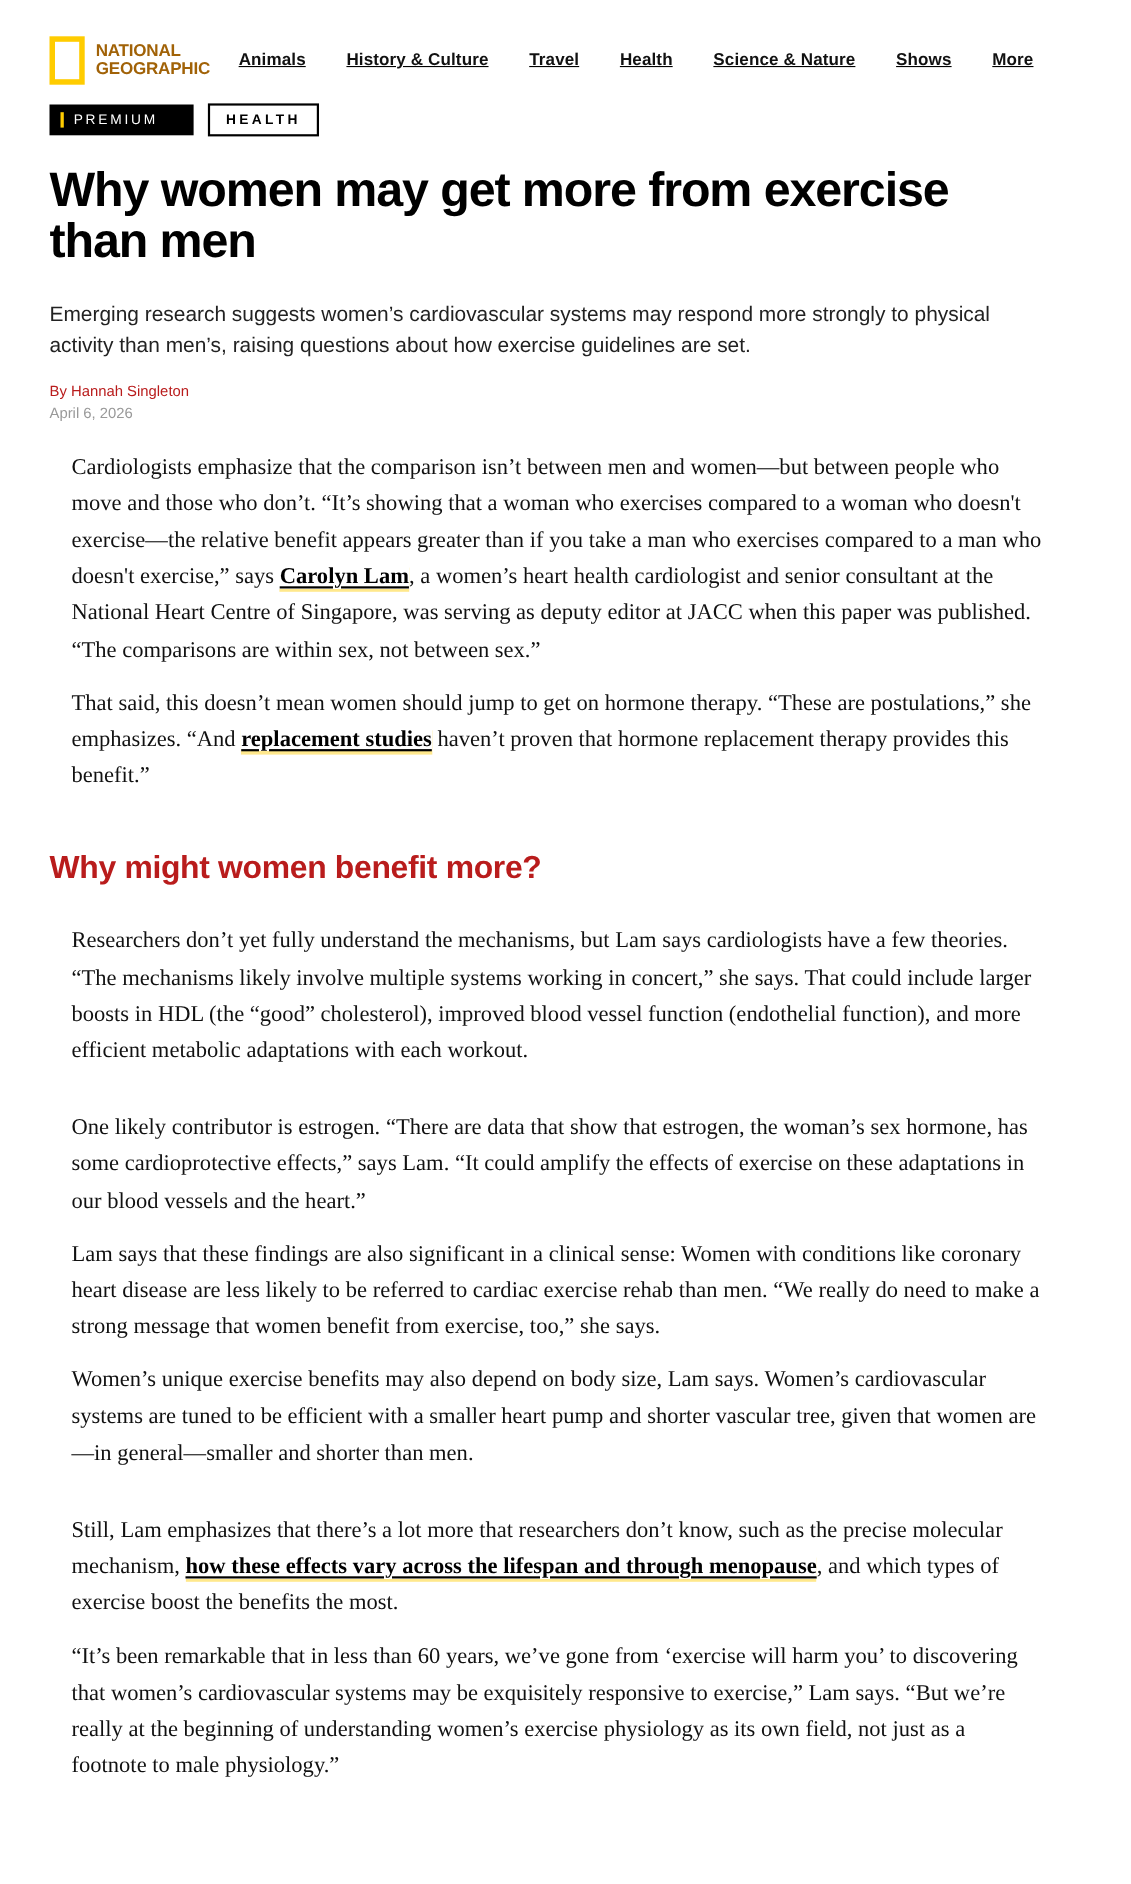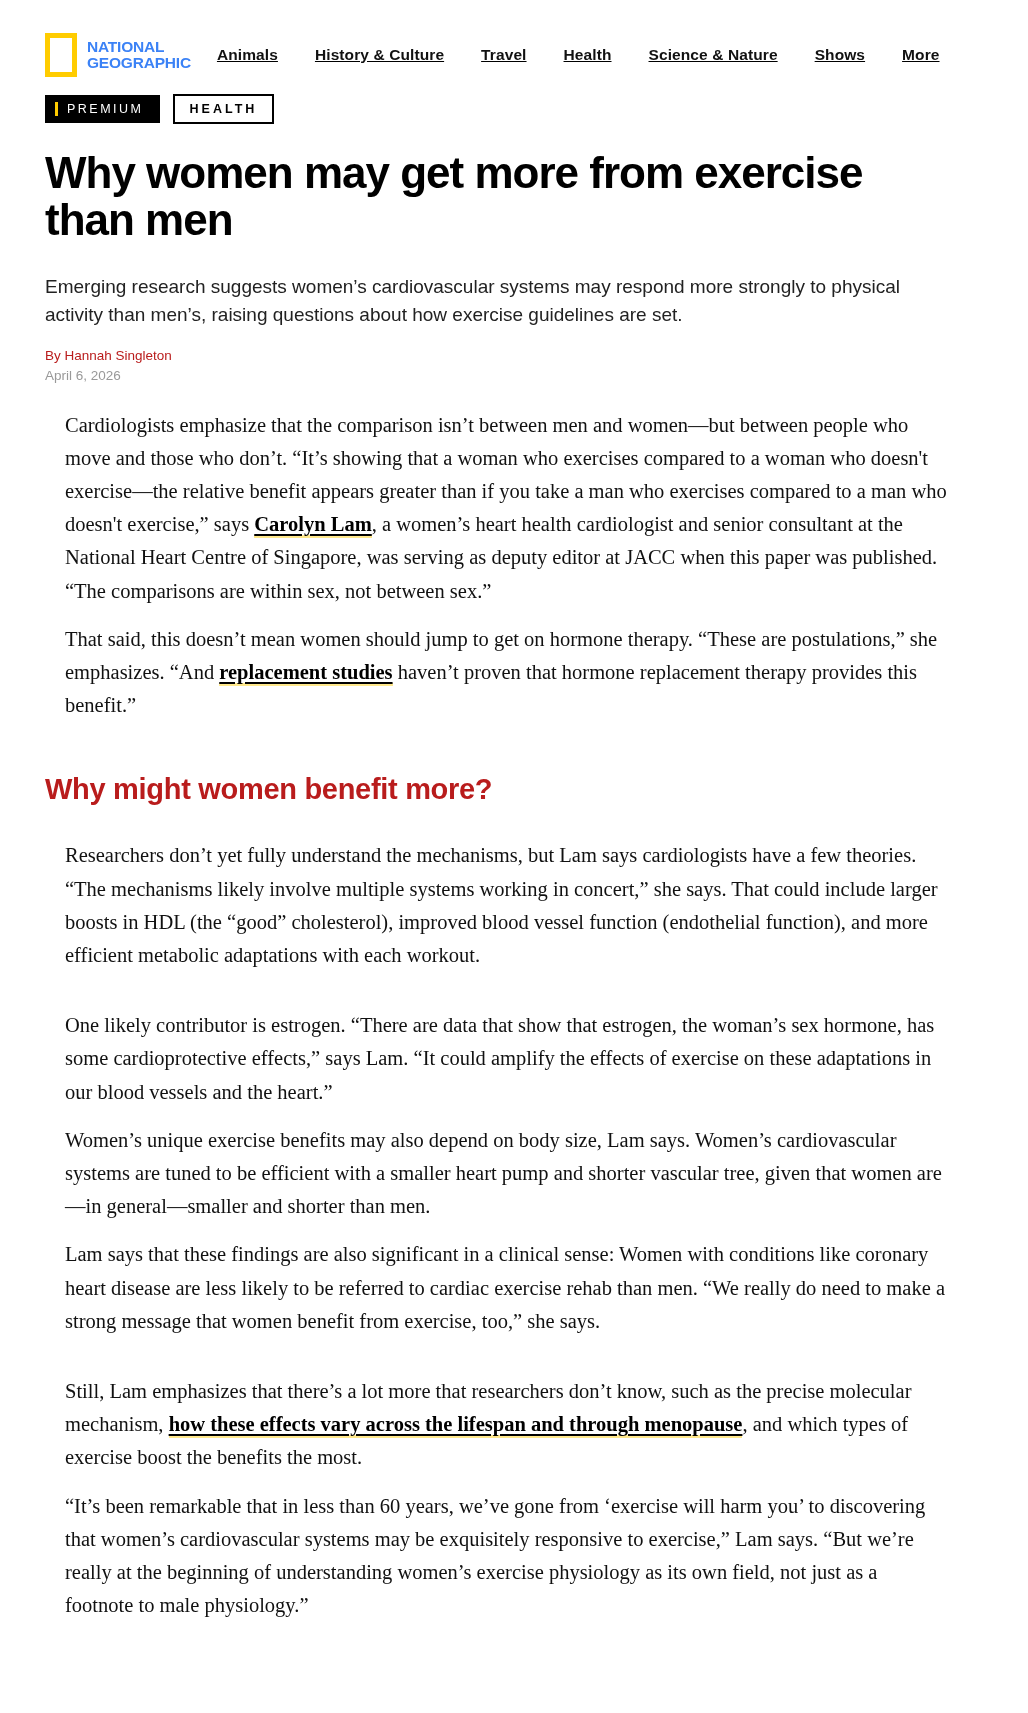--- a/index.html
+++ b/index.html
@@ -7,28 +7,28 @@
     width:1028px;min-height:1713px;
     font-family:"Liberation Sans",sans-serif;
     color:#000;box-sizing:border-box;
   }
   .page{padding:33px 45px 40px 45px;}
 
   
   .site-header{display:flex;align-items:center;}
   .logo{display:flex;align-items:center;cursor:pointer;}
   .logo-rect{width:22px;height:34px;border:5px solid #FFCC00;margin-right:10px;}
-  .logo-text{font-weight:700;font-size:15.5px;line-height:16px;letter-spacing:-0.2px;color:#3b82f6;}
+  .logo-text{font-weight:700;font-size:15.5px;line-height:16px;letter-spacing:-0.2px;color:#a16207;}
   .nav{display:flex;align-items:flex-end;margin-left:26px;gap:37px;text-decoration:underline;}
   .nav a{font-weight:700;font-size:15.5px;color:#111;text-decoration:none;letter-spacing:0.1px;}
 
   
   .badges{display:flex;align-items:center;gap:13px;margin-top:17px;}
   .badge-premium{display:flex;align-items:center;background:#000;color:#fff;
-    font-size:12.5px;font-weight:400;letter-spacing:2.5px;padding:7px 16px 7px 10px;}
+    font-size:12.5px;font-weight:400;letter-spacing:2.5px;padding:7px 32px 7px 10px;}
   .badge-premium .bar{width:3px;height:14px;background:#FFCC00;margin-right:9px;display:inline-block;}
   .badge-category{border:2px solid #000;color:#000;font-size:12.5px;font-weight:700;
     letter-spacing:3px;padding:6px 15px;cursor:pointer;}
 
   
   .headline{margin-top:26px;font-size:44px;line-height:1.06;font-weight:800;
     letter-spacing:-1px;color:#000;max-width:890px;}
   .subtitle{margin-top:15px;font-size:19px;line-height:1.47;color:#222;max-width:870px;}
   .byline{margin-top:19px;font-size:13.5px;color:#b91c1c;}
   .pubdate{margin-top:5px;font-size:13.5px;color:#999;}
@@ -90,19 +90,19 @@
   <div class="subtitle">Emerging research suggests women’s cardiovascular systems may respond more strongly to physical activity than men’s, raising questions about how exercise guidelines are set.</div>
   <div class="byline">By Hannah Singleton</div>
   <div class="pubdate">April 6, 2026</div>
 
   <div class="article-body">
       <p><span>Cardiologists emphasize that the comparison isn’t between men and women—but between people who move and those who don’t. “It’s showing that a woman who exercises compared to a woman who doesn't exercise—the relative benefit appears greater than if you take a man who exercises compared to a man who doesn't exercise,” says </span><a href="#">Carolyn Lam</a><span>, a women’s heart health cardiologist and senior consultant at the National Heart Centre of Singapore, was serving as deputy editor at JACC when this paper was published.  “The comparisons are within sex, not between sex.”</span></p>
       <p><span>That said, this doesn’t mean women should jump to get on hormone therapy. “These are postulations,” she emphasizes. “And </span><a href="#">replacement studies</a><span> haven’t proven that hormone replacement therapy provides this benefit.”</span></p>
       <h2>Why might women benefit more?</h2>
       <p><span>Researchers don’t yet fully understand the mechanisms, but Lam says cardiologists have a few theories. “The mechanisms likely involve multiple systems working in concert,” she says. That could include larger boosts in HDL (the “good” cholesterol), improved blood vessel function (endothelial function), and more efficient metabolic adaptations with each workout.</span></p>
       <p class="gap"><span>One likely contributor is estrogen. “There are data that show that estrogen, the woman’s sex hormone, has some cardioprotective effects,” says Lam. “It could amplify the effects of exercise on these adaptations in our blood vessels and the heart.”</span></p>
+      <p><span>Lam says that these findings are also significant in a clinical sense: Women with conditions like coronary heart disease are less likely to be referred to cardiac exercise rehab than men. “We really do need to make a strong message that women benefit from exercise, too,” she says.</span></p>
       <p><span>Women’s unique exercise benefits may also depend on body size, Lam says. Women’s cardiovascular systems are tuned to be efficient with a smaller heart pump and shorter vascular tree, given that women are—in general—smaller and shorter than men.</span></p>
-      <p><span>Lam says that these findings are also significant in a clinical sense: Women with conditions like coronary heart disease are less likely to be referred to cardiac exercise rehab than men. “We really do need to make a strong message that women benefit from exercise, too,” she says.</span></p>
       <p class="gap"><span>Still, Lam emphasizes that there’s a lot more that researchers don’t know, such as the precise molecular mechanism, </span><a href="#">how these effects vary across the lifespan and through menopause</a><span>, and which types of exercise boost the benefits the most.</span></p>
       <p><span>“It’s been remarkable that in less than 60 years, we’ve gone from ‘exercise will harm you’ to discovering that women’s cardiovascular systems may be exquisitely responsive to exercise,” Lam says. “But we’re really at the beginning of understanding women’s exercise physiology as its own field, not just as a footnote to male physiology.”</span></p>
     </div>
 
 </div>
 
 </body></html>

